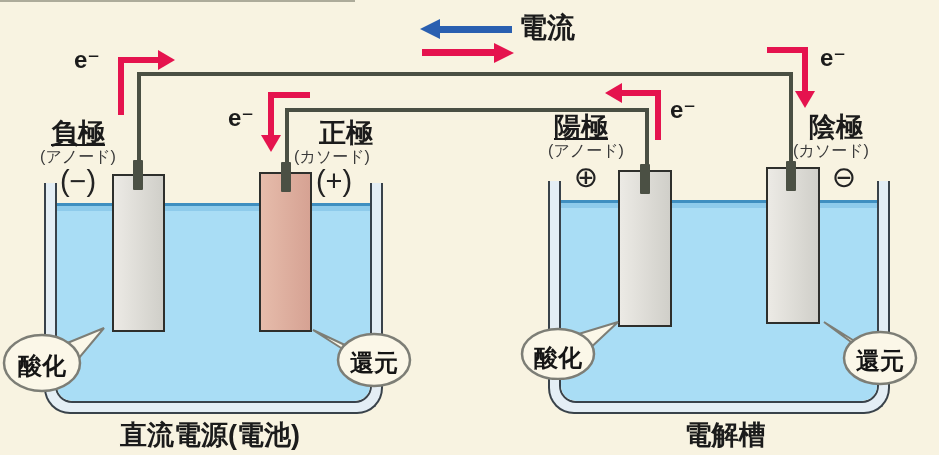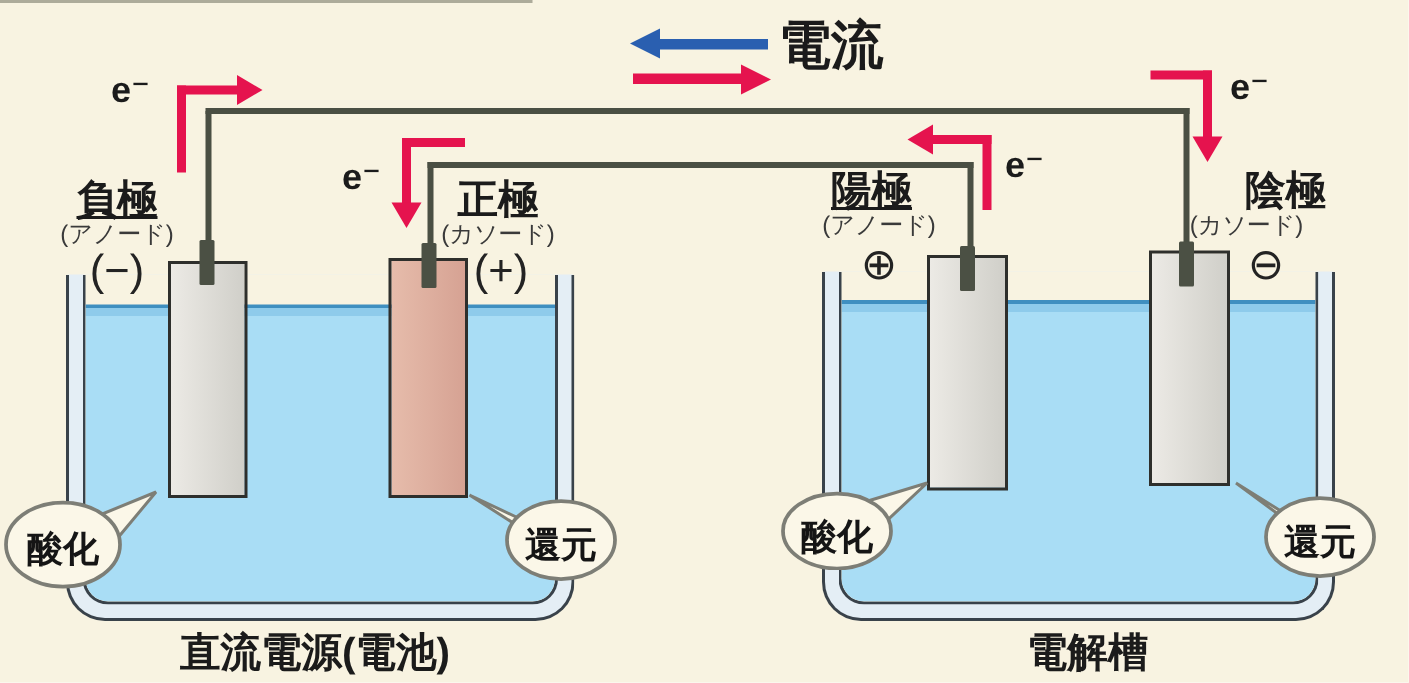--- a/index.html
+++ b/index.html
@@ -54,21 +54,21 @@
   .electrode.gray{background:linear-gradient(to right,#eceae5,#d0cfc9);}
   .electrode.salmon{background:linear-gradient(to right,#e6bcab,#d6a293);}
   .stub{position:absolute;background:#4b5044;border-radius:1px;}
 
   .e-label{font-weight:bold;font-size:24px;color:#1b1b1b;position:absolute;}
   .pole-title{font-weight:bold;font-size:27px;}
   .pole-sub{font-size:16px;color:#3a3a3a;}
   .pole-sign{font-size:29px;color:#232323;}
   .caption{font-weight:bold;font-size:27px;}
   .bubble-text{font-weight:bold;font-size:24px;color:#151515;}
-  .legend-label{font-weight:bold;font-size:35px;}
+  .legend-label{font-weight:bold;font-size:28px;}
 </style>
 </head>
 <body>
 
 <div class="stage">
 
   <div class="abs" style="left:0;top:0;width:355px;height:2px;background:#6f6f60;opacity:.55;"></div>
 
   <div class="wire" style="left:137px;top:74px;width:4px;height:90px;"></div>
   <div class="wire" style="left:137px;top:72px;width:656px;height:4px;"></div>
@@ -124,29 +124,29 @@
 
   <div class="stub" style="left:133px;top:160px;width:10px;height:30px;"></div>
   <div class="stub" style="left:281px;top:162px;width:10px;height:30px;"></div>
   <div class="stub" style="left:640px;top:164px;width:10px;height:30px;"></div>
   <div class="stub" style="left:786px;top:161px;width:10px;height:30px;"></div>
 
   <div class="txt pole-title abs center" style="left:48px;top:119px;width:60px;text-decoration:underline;">負極</div>
   <div class="txt pole-sub abs center" style="left:30px;top:149px;width:96px;">(アノード)</div>
   <div class="txt pole-sign abs center" style="left:38px;top:166px;width:80px;">(−)</div>
 
-  <div class="txt pole-title abs center" style="left:302px;top:119px;width:60px;">正極</div>
+  <div class="txt pole-title abs center" style="left:316px;top:119px;width:60px;">正極</div>
   <div class="txt pole-sub abs center" style="left:284px;top:149px;width:96px;">(カソード)</div>
   <div class="txt pole-sign abs center" style="left:294px;top:166px;width:80px;">(+)</div>
 
   <div class="txt pole-title abs center" style="left:551px;top:113px;width:60px;text-decoration:underline;">陽極</div>
   <div class="txt pole-sub abs center" style="left:538px;top:143px;width:96px;">(アノード)</div>
   <div class="txt pole-sign abs center" style="left:556px;top:162px;width:60px;">⊕</div>
 
-  <div class="txt pole-title abs center" style="left:827px;top:113px;width:60px;">陰極</div>
+  <div class="txt pole-title abs center" style="left:806px;top:113px;width:60px;">陰極</div>
   <div class="txt pole-sub abs center" style="left:783px;top:143px;width:96px;">(カソード)</div>
   <div class="txt pole-sign abs center" style="left:814px;top:162px;width:60px;">⊖</div>
 
   <svg class="abs" style="left:2px;top:322px;" width="112" height="72" viewBox="0 0 112 72">
     <polygon points="58,24 102,6 72,42" fill="#fbf7e8" stroke="#7d7e76" stroke-width="2"></polygon>
     <ellipse cx="40" cy="41" rx="38" ry="28" fill="#fbf7e8" stroke="#7d7e76" stroke-width="2.5"></ellipse>
   </svg>
   <div class="bubble-text abs center" style="left:12px;top:350px;width:60px;">酸化</div>
 
   <svg class="abs" style="left:305px;top:324px;" width="110" height="64" viewBox="0 0 110 64">

